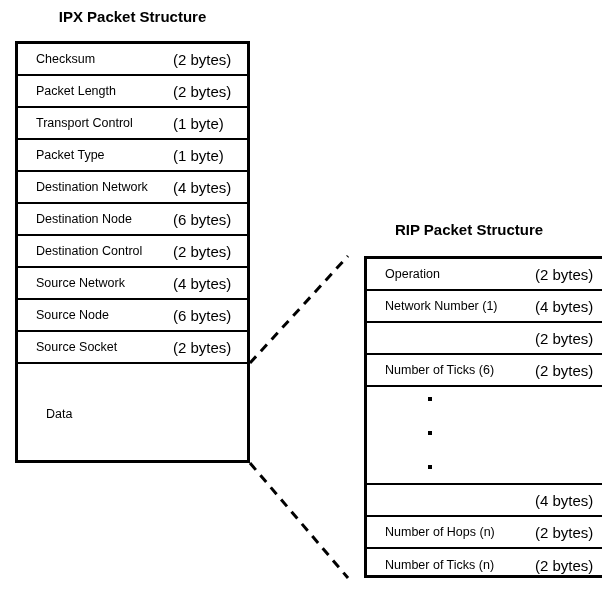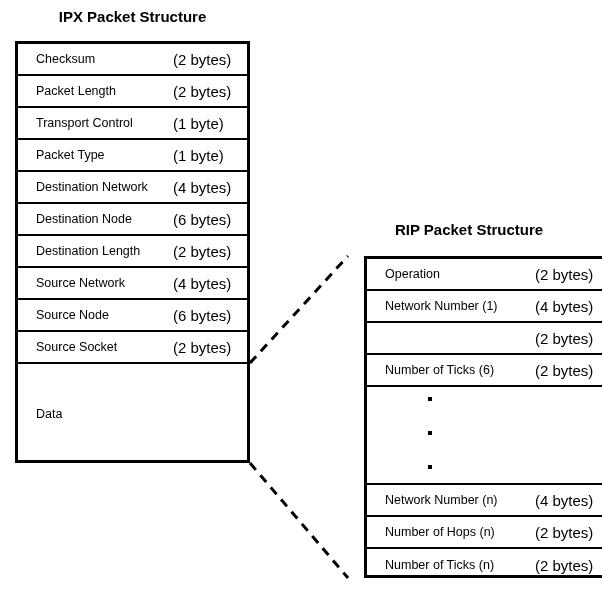--- a/index.html
+++ b/index.html
@@ -89,21 +89,21 @@
   }
   #ipx-box .field-size { left: 155px; }
   #rip-box .field-size { left: 168px; }
 
   
   .data-row {
     height: 100px;
     border-bottom: none;
   }
   .data-row .field-name {
-    left: 18px;
+    left: 28px;
   }
 
   
   .ellipsis-row {
     height: 98px;
     display: block;
     position: relative;
     box-sizing: border-box;
     border-bottom: 2px solid #000000;
   }
@@ -164,21 +164,21 @@
     </div>
     <div class="field-row">
       <span class="field-name">Destination Network</span>
       <span class="field-size">(4 bytes)</span>
     </div>
     <div class="field-row">
       <span class="field-name">Destination Node</span>
       <span class="field-size">(6 bytes)</span>
     </div>
     <div class="field-row">
-      <span class="field-name">Destination Length</span>
+      <span class="field-name">Destination Control</span>
       <span class="field-size">(2 bytes)</span>
     </div>
     <div class="field-row">
       <span class="field-name">Source Network</span>
       <span class="field-size">(4 bytes)</span>
     </div>
     <div class="field-row">
       <span class="field-name">Source Node</span>
       <span class="field-size">(6 bytes)</span>
     </div>
@@ -215,21 +215,20 @@
 
     <div class="ellipsis-row">
       <div class="ellipsis-dots">
         <span></span>
         <span></span>
         <span></span>
       </div>
     </div>
 
     <div class="field-row">
-      <span class="field-name">Network Number (n)</span>
       <span class="field-size">(4 bytes)</span>
     </div>
     <div class="field-row">
       <span class="field-name">Number of Hops (n)</span>
       <span class="field-size">(2 bytes)</span>
     </div>
     <div class="field-row">
       <span class="field-name">Number of Ticks (n)</span>
       <span class="field-size">(2 bytes)</span>
     </div>

